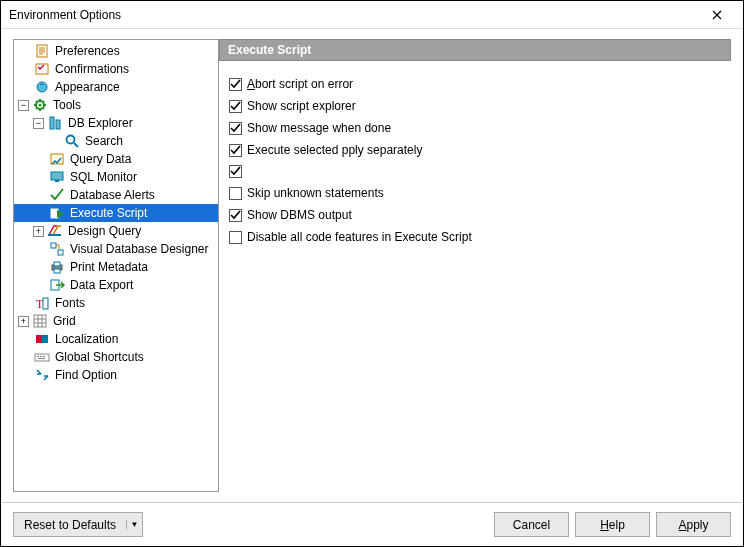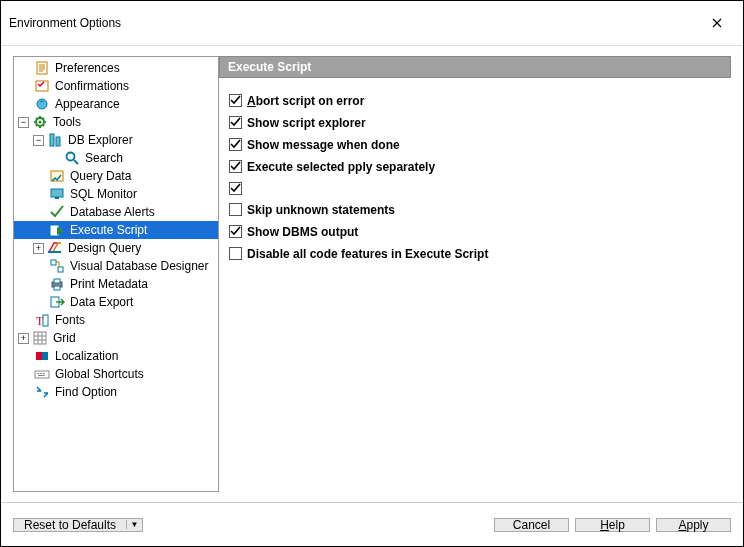--- a/index.html
+++ b/index.html
@@ -13,21 +13,21 @@
   .window {
     width: 744px;
     height: 547px;
     border: 1px solid #000;
     display: flex;
     flex-direction: column;
     position: relative;
     background: #fff;
   }
   .titlebar {
-    height: 45px;
+    height: 28px;
     display: flex;
     align-items: center;
     justify-content: space-between;
     padding: 0 6px 0 8px;
     border-bottom: 1px solid #ddd;
   }
   .titlebar .title {
     font-size: 12px;
   }
   .close-btn {
@@ -120,24 +120,23 @@
     font-size: 12px;
     padding: 3px 8px;
     border: 1px solid #888;
   }
   .panel-body {
     flex: 1;
     padding: 16px 10px 10px 10px;
   }
   .chk-row {
     display: flex;
-    align-items: flex-start;
+    align-items: flex-end;
     margin-bottom: 8px;
     cursor: pointer;
-    font-weight: bold;
   }
   .chk {
     width: 13px;
     height: 13px;
     border: 1px solid #555;
     margin-right: 5px;
     display: inline-flex;
     align-items: center;
     justify-content: center;
     background: #fff;
@@ -149,21 +148,21 @@
   .button-bar {
     height: 44px;
     display: flex;
     align-items: center;
     padding: 0 12px;
     border-top: 1px solid #ccc;
     gap: 6px;
   }
   .button-bar .spacer { flex: 1; }
   .btn {
-    height: 14px;
+    height: 25px;
     min-width: 75px;
     background: #e9e9e9;
     border: 1px solid #aaa;
     display: inline-flex;
     align-items: center;
     justify-content: center;
     cursor: pointer;
     font-size: 12px;
     padding: 0 10px;
   }

